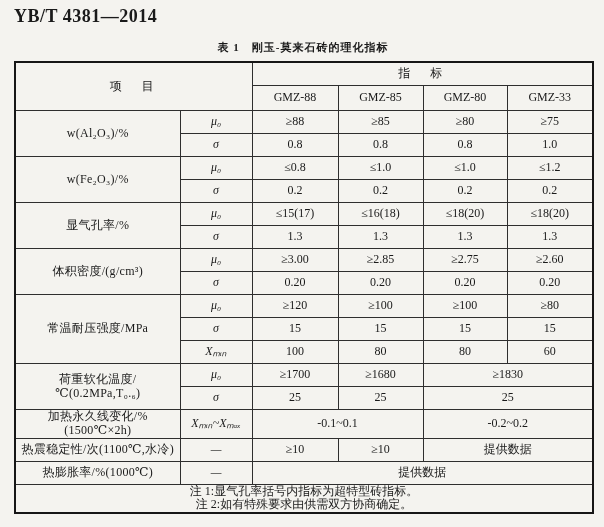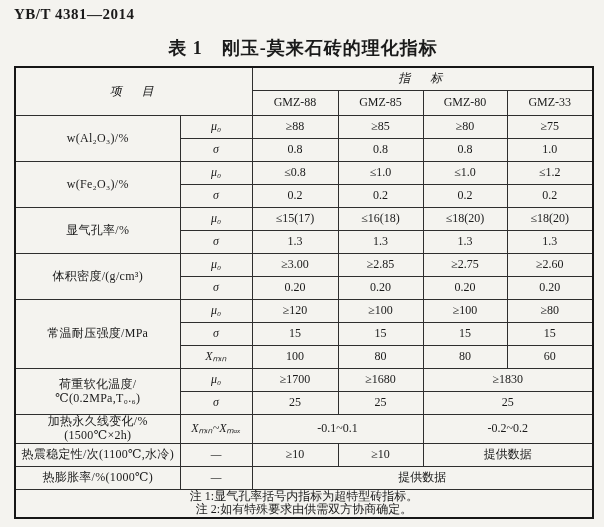--- a/index.html
+++ b/index.html
@@ -5,47 +5,47 @@
   html,body{margin:0;padding:0;}
   body{
     width:604px;height:527px;
     background:#f4f3ef;
     color:#1a1a1a;
     font-family:"Liberation Serif","DejaVu Serif","DejaVu Sans",serif;
     overflow:hidden;
   }
   .doc-code{
     margin:6px 0 12px 14px;
-    font-size:15px;font-weight:bold;
+    font-size:18px;font-weight:bold;
     letter-spacing:0.5px;
   }
   .table-title{
     width:578px;margin:13px 0 6px 14px;
     text-align:center;
-    font-size:18px;font-weight:bold;
+    font-size:11px;font-weight:bold;
     letter-spacing:1px;
   }
   table.std{
     margin-left:14px;
     width:578px;
     border-collapse:collapse;
     table-layout:fixed;
     border:2px solid #161616;
   }
   table.std td{
     border:1px solid #2e2e2e;
     text-align:center;
     vertical-align:middle;
     font-size:12px;
     height:22px;
     padding:0 2px;
     line-height:1.15;
     overflow:hidden;
   }
-  tr.hdr1 td{height:22px;letter-spacing:4px;font-style:italic;}
+  tr.hdr1 td{height:22px;letter-spacing:4px;}
   tr.hdr2 td{height:24px;letter-spacing:0;margin-top:33px;}
   td.item{letter-spacing:0.3px;}
   td.sym{font-style:italic;font-family:Liberation Serif, serif;}
   td.notes{
     text-align:left;
     height:52px;
     padding:5px 8px 6px 24px;
     line-height:1.85;
     font-size:12px;
     font-weight:normal;

